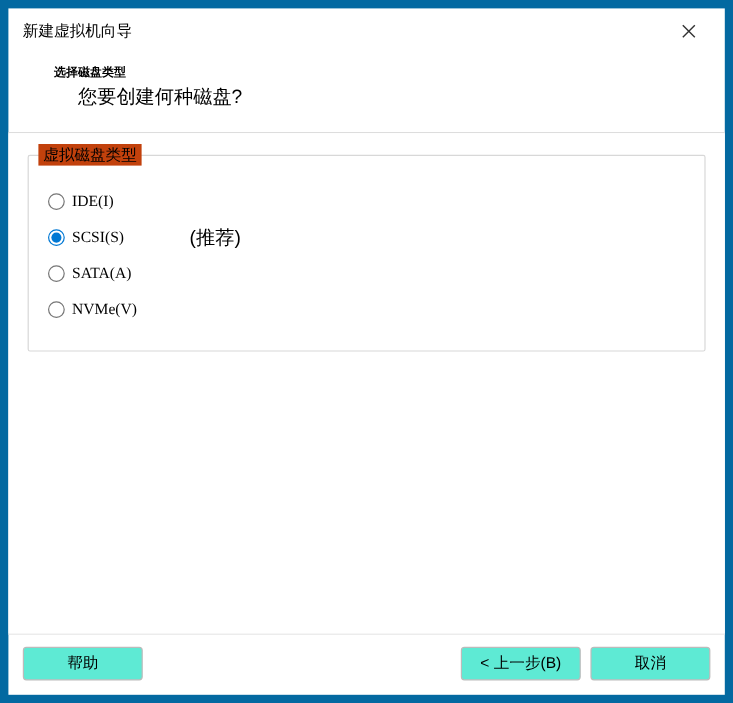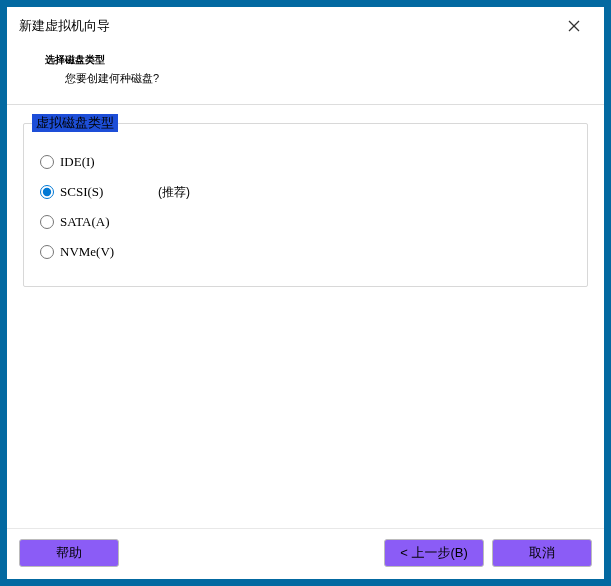--- a/index.html
+++ b/index.html
@@ -45,21 +45,21 @@
     }
     .header-section {
       padding: 10px 20px 18px 38px;
     }
     .header-title {
       font-weight: bold;
       font-size: 10px;
       margin-bottom: 4px;
     }
     .header-subtitle {
-      font-size: 11px;
+      font-size: 16px;
       padding-left: 20px;
     }
     .divider {
       border: none;
       border-top: 1px solid #ddd;
     }
     .content-area {
       flex: 1;
       padding: 18px 16px 10px 16px;
       background: #fff;
@@ -67,21 +67,21 @@
     .fieldset {
       position: relative;
       border: 1px solid #d8d8d8;
       border-radius: 2px;
       padding: 20px 16px 16px 16px;
     }
     .fieldset-legend {
       position: absolute;
       top: -10px;
       left: 8px;
-      background: #1d4ed8;
+      background: #c2410c;
       padding: 0 4px;
       font-size: 13px;
     }
     .radio-row {
       display: flex;
       align-items: center;
       margin: 6px 0;
       height: 24px;
     }
     .radio-input {
@@ -92,37 +92,37 @@
       cursor: pointer;
     }
     .radio-label {
       font-size: 13px;
       cursor: pointer;
       min-width: 80px;
       font-family: Liberation Serif, serif;
     }
     .recommended {
       margin-left: 18px;
-      font-size: 12px;
+      font-size: 16px;
     }
     .footer {
       display: flex;
       padding: 10px 12px 12px 12px;
       gap: 8px;
       border-top: 1px solid #e8e8e8;
       align-items: center;
     }
     .footer-spacer {
       flex: 1;
     }
     .btn {
       min-width: 100px;
       height: 28px;
       border: 1px solid #bbb;
-      background: #8b5cf6;
+      background: #5eead4;
       border-radius: 3px;
       font-size: 13px;
       font-family: inherit;
       cursor: pointer;
       padding: 0 10px;
     }
     .btn-default {
       border-color: #0078d4;
     }
     .btn-help {

